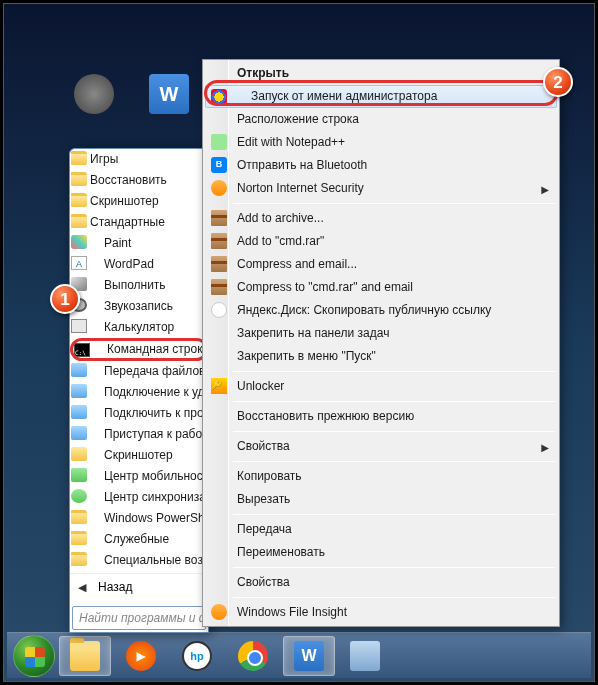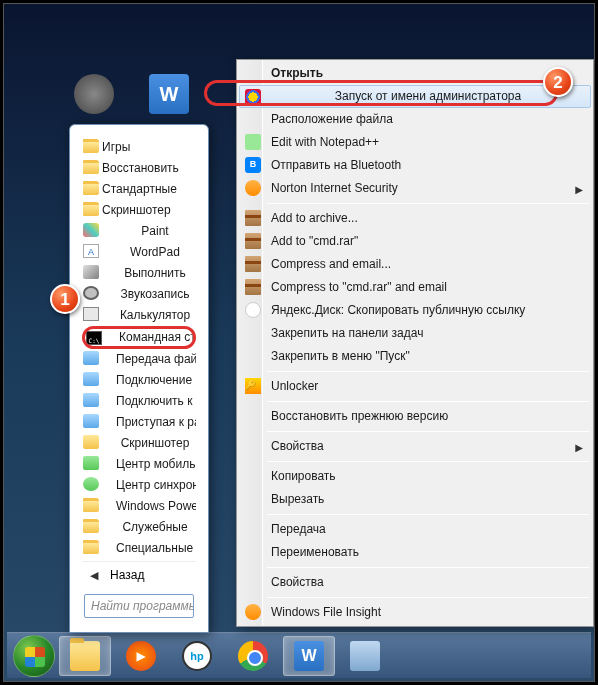--- a/index.html
+++ b/index.html
@@ -31,39 +31,39 @@
   
   .start-menu {
     position: absolute;
     left: 65px;
     bottom: 48px;
     width: 140px;
     background: #fff;
     border: 1px solid #6b8fb5;
     border-radius: 6px 6px 0 0;
     box-shadow: 2px 2px 12px rgba(0,0,0,0.5);
-    padding: 12px;
+    padding: 0;
     z-index: 5;
   }
   .menu-list { list-style: none; }
   .menu-list li {
     padding: 3px 2px 3px 20px;
     position: relative;
     color: #1a1a1a;
     white-space: nowrap;
     overflow: hidden;
     font-size: 12px;
     line-height: 15px;
   }
   .menu-list li .ic {
     position: absolute; left: 1px; top: 2px;
     width: 16px; height: 14px;
   }
   .folder-ic { background: linear-gradient(#ffe99a,#f4c24a); border-radius: 1px 3px 2px 1px; border-top: 3px solid #f4c24a;}
-  .indent1 { padding-left: 34px !important; text-align: center; }
+  .indent1 { padding-left: 34px !important; }
   .indent1 .ic { left: 15px; }
   .paint-ic { background: linear-gradient(45deg,#ff6b6b,#4ecdc4,#ffd93d); border-radius:3px; }
   .wordpad-ic { background:#fff; border:1px solid #aaa; }
   .wordpad-ic::after{content:"A"; font-size:9px; color:#2a70c2; display:block; text-align:center;}
   .note-ic { background: linear-gradient(#b3e5fc,#81d4fa); border-radius:1px; }
   .run-ic { background: linear-gradient(135deg,#e0e0e0,#808080); border-radius:2px; }
   .sound-ic { background:#c0c0c0; border-radius:50%; border:2px solid #606060; width:12px; height:12px;}
   .calc-ic { background:#e8e8e8; border:1px solid #888; }
   .cmd-ic { background:#000; border:1px solid #555; }
   .cmd-ic::after{content:"C:\\"; color:#fff; font-size:6px; font-family:monospace;}
@@ -95,40 +95,38 @@
   .context-menu {
     position: absolute;
     left: 198px;
     top: 55px;
     width: 358px;
     background: #f0f0f0;
     border: 1px solid #979797;
     box-shadow: 3px 3px 10px rgba(0,0,0,0.4);
     padding: 2px;
     z-index: 10;
-    margin-left: 34px;
   }
   .ctx-item {
     padding: 4px 20px 4px 32px;
     position: relative;
     color: #1a1a1a;
     font-size: 12px;
     line-height: 15px;
   }
   .ctx-item.bold { font-weight: bold; }
   .ctx-item .ic {
     position: absolute; left: 6px; top: 3px;
     width: 16px; height: 16px;
   }
   .ctx-item.highlight-2 {
     background: linear-gradient(#e8f1fb,#d4e6f8);
     border: 1px solid #a8c8e8;
     border-radius: 2px;
     padding: 3px 19px 3px 45px;
-    text-align: center;
   }
   .ctx-item.highlight-2 .ic { left:5px; }
   .ctx-item .arrow-r {
     position:absolute; right:8px; top:5px; font-size:10px; color:#333;
   }
   .ctx-sep {
     height: 1px;
     background: #d4d4d4;
     margin: 3px 2px 3px 28px;
     border-bottom: 1px solid #fff;
@@ -227,22 +225,22 @@
 <body>
 
 <div class="desktop">
   <div class="desktop-icon steam-icon"></div>
   <div class="desktop-icon word-icon"></div>
 
   <div class="start-menu">
     <ul class="menu-list">
       <li><span class="ic folder-ic"></span><span>Игры</span></li>
       <li><span class="ic folder-ic"></span><span>Восстановить</span></li>
+      <li><span class="ic folder-ic"></span><span>Скриншотер</span></li>
       <li><span class="ic folder-ic"></span><span>Стандартные</span></li>
-      <li><span class="ic folder-ic"></span><span>Скриншотер</span></li>
       <li class="indent1"><span class="ic paint-ic"></span><span>Paint</span></li>
       <li class="indent1"><span class="ic wordpad-ic"></span><span>WordPad</span></li>
       <li class="indent1"><span class="ic run-ic"></span><span>Выполнить</span></li>
       <li class="indent1"><span class="ic sound-ic"></span><span>Звукозапись</span></li>
       <li class="indent1"><span class="ic calc-ic"></span><span>Калькулятор</span></li>
       <li class="indent1 highlight-1"><span class="ic cmd-ic"></span><span>Командная строка</span></li>
       <li class="indent1"><span class="ic share-ic"></span><span>Передача файлов</span></li>
       <li class="indent1"><span class="ic rdp-ic"></span><span>Подключение к удаленному</span></li>
       <li class="indent1"><span class="ic rdp-ic"></span><span>Подключить к проектору</span></li>
       <li class="indent1"><span class="ic work-ic"></span><span>Приступая к работе</span></li>
@@ -259,21 +257,21 @@
     </div>
     <div class="search-box">
       <span>Найти программы и файлы</span>
     </div>
   </div>
 
   <div class="context-menu">
     <div class="ctx-icon-strip"></div>
     <div class="ctx-item bold"><span>Открыть</span></div>
     <div class="ctx-item highlight-2"><span class="ic shield-ic"></span><span>Запуск от имени администратора</span></div>
-    <div class="ctx-item"><span>Расположение файла</span></div>
+    <div class="ctx-item"><span>Расположение строка</span></div>
     <div class="ctx-item"><span class="ic np-ic"></span><span>Edit with Notepad++</span></div>
     <div class="ctx-item"><span class="ic bt-ic"></span><span>Отправить на Bluetooth</span></div>
     <div class="ctx-item"><span class="ic norton-ic"></span><span>Norton Internet Security</span><span class="arrow-r">▶</span></div>
     <div class="ctx-sep"></div>
     <div class="ctx-item"><span class="ic rar-ic"></span><span>Add to archive...</span></div>
     <div class="ctx-item"><span class="ic rar-ic"></span><span>Add to "cmd.rar"</span></div>
     <div class="ctx-item"><span class="ic rar-ic"></span><span>Compress and email...</span></div>
     <div class="ctx-item"><span class="ic rar-ic"></span><span>Compress to "cmd.rar" and email</span></div>
     <div class="ctx-item"><span class="ic yd-ic"></span><span>Яндекс.Диск: Скопировать публичную ссылку</span></div>
     <div class="ctx-item"><span>Закрепить на панели задач</span></div>

